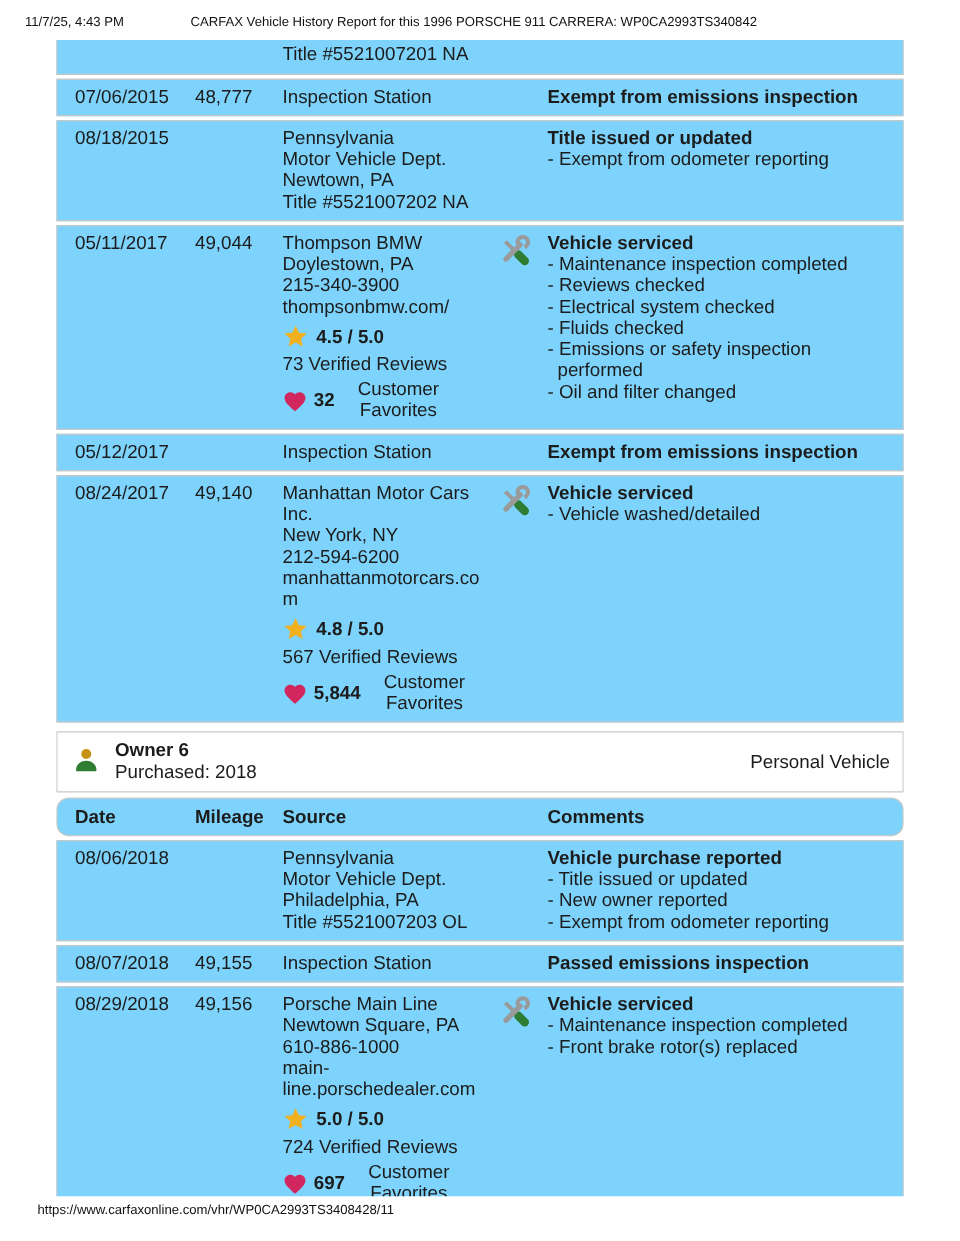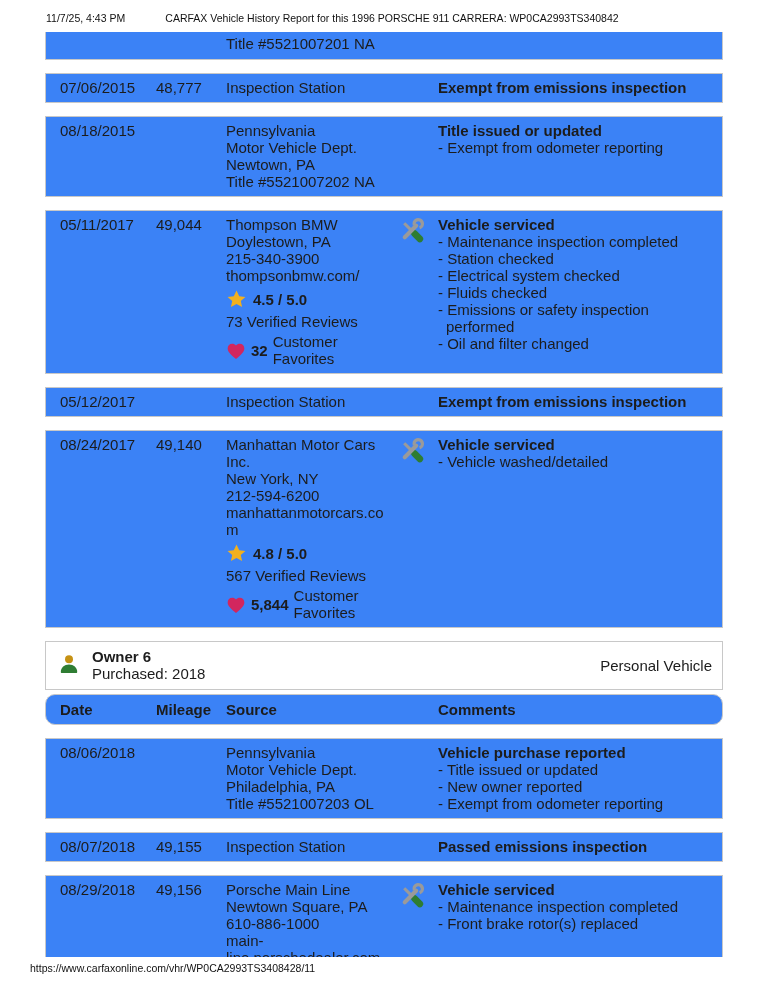--- a/index.html
+++ b/index.html
@@ -1,48 +1,48 @@
 <!DOCTYPE html>
 <html style="--star: #F2B01E; --heart: #D2265E; --svc-gray: #9A9A9A; --svc-green: #2E7D32; --owner-head: #C69214; --owner-body: #2F7D33;"><head>
 <meta charset="utf-8">
 <style>
   * { box-sizing: border-box; margin: 0; padding: 0; }
   html,body { width: 768px; height: 993px; background: #fff; overflow: hidden;
     font-family: "Liberation Sans", sans-serif; color: #1c1c1c; }
   .page { position: relative; width: 768px; height: 993px; background: #fff; }
 
   
-  .print-header { position: absolute; top: 12px; left: 46px; right: 30px;
+  .print-header { position: absolute; top: 12px; left: 20px; right: 30px;
     font-size: 10.5px; color: #111; }
   .print-header .ts { position: absolute; left: 0; top: 0; }
   .print-header .ttl { display: block; text-align: center; }
   .print-footer { position: absolute; top: 962px; left: 30px; right: 37px;
     font-size: 10.5px; color: #111; display: flex; justify-content: flex-start; }
 
   
   .content { position: absolute; top: 32px; left: 45px; width: 678px; height: 925px;
     overflow: hidden; font-size: 15px; line-height: 17px; }
 
   .row { display: grid; grid-template-columns: 96px 70px 172px 40px 1fr;
-    border: 1px solid #c8c8c8; background: #3b82f6; padding: 5px 10px 6px 14px;
-    margin-bottom: 13px; align-items: start; }
+    border: 1px solid #c8c8c8; background: #7dd3fc; padding: 5px 10px 6px 14px;
+    margin-bottom: 3px; align-items: start; }
   .row.carryover { border-top: none; padding-top: 3px; padding-bottom: 7px; }
   .row.header-row { font-weight: bold; padding-top: 6px; padding-bottom: 6px; border-radius: 10px; }
 
   .c-source .source-line { max-width: 160px; overflow-wrap: anywhere; }
   .c-comments { padding-right: 4px; }
   .comment-title { font-weight: bold; }
   .comment-item { padding-left: 8px; text-indent: -8px; }
 
   .rating-line { display: flex; align-items: center; gap: 6px; margin-top: 5px;
     font-weight: bold; }
   .reviews { margin-top: 3px; }
   .fav-line { display: flex; align-items: center; gap: 5px; margin-top: 3px; }
   .fav-count { font-weight: bold; }
-  .fav-label { max-width: 92px; }
+  .fav-label { max-width: 92px; text-align: center; }
 
   .c-icon svg { display: block; margin-top: 1px; }
 
   
   .owner-box { display: flex; align-items: center; border: 1px solid #c8c8c8;
     background: #fff; padding: 6px 10px 7px 12px; margin: 7px 0 4px 0; }
   .owner-icon { margin: 3px 12px 0 0; }
   .owner-title { font-weight: bold; }
   .owner-type { margin-left: auto; padding-top: 1px; }
 </style>
@@ -120,21 +120,21 @@
             <svg width="27" height="27" viewBox="0 0 26 26">
               <line x1="6" y1="6" x2="15" y2="15" stroke="var(--svc-gray,#9A9A9A)" stroke-width="3"></line>
               <line x1="16" y1="16" x2="21" y2="21" stroke="var(--svc-green,#2E7D32)" stroke-width="6.5" stroke-linecap="round"></line>
               <line x1="17.5" y1="8.5" x2="6.5" y2="19.5" stroke="var(--svc-gray,#9A9A9A)" stroke-width="4" stroke-linecap="round"></line>
               <circle cx="19.5" cy="6.5" r="4" fill="none" stroke="var(--svc-gray,#9A9A9A)" stroke-width="3.2" stroke-dasharray="18.5 6.6" transform="rotate(160 19.5 6.5)"></circle>
             </svg>
           </div>
           <div class="c-comments">
             <div class="comment-title">Vehicle serviced</div>
             <div class="comment-item">- Maintenance inspection completed</div>
-            <div class="comment-item">- Station checked</div>
+            <div class="comment-item">- Reviews checked</div>
             <div class="comment-item">- Electrical system checked</div>
             <div class="comment-item">- Fluids checked</div>
             <div class="comment-item">- Emissions or safety inspection performed</div>
             <div class="comment-item">- Oil and filter changed</div>
           </div>
         </div>
         <div class="row">
           <div class="c-date">05/12/2017</div>
           <div class="c-mileage"></div>
           <div class="c-source">

